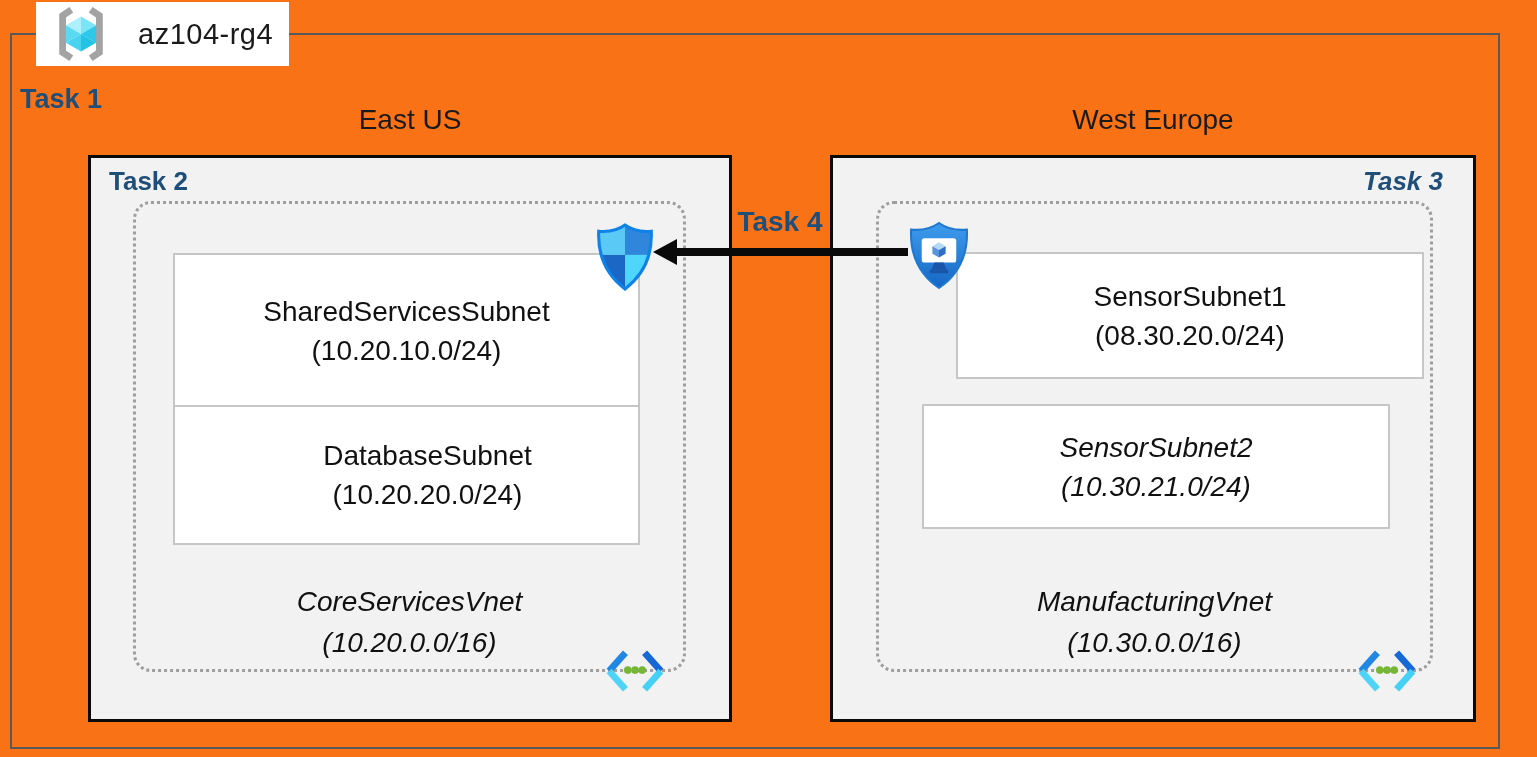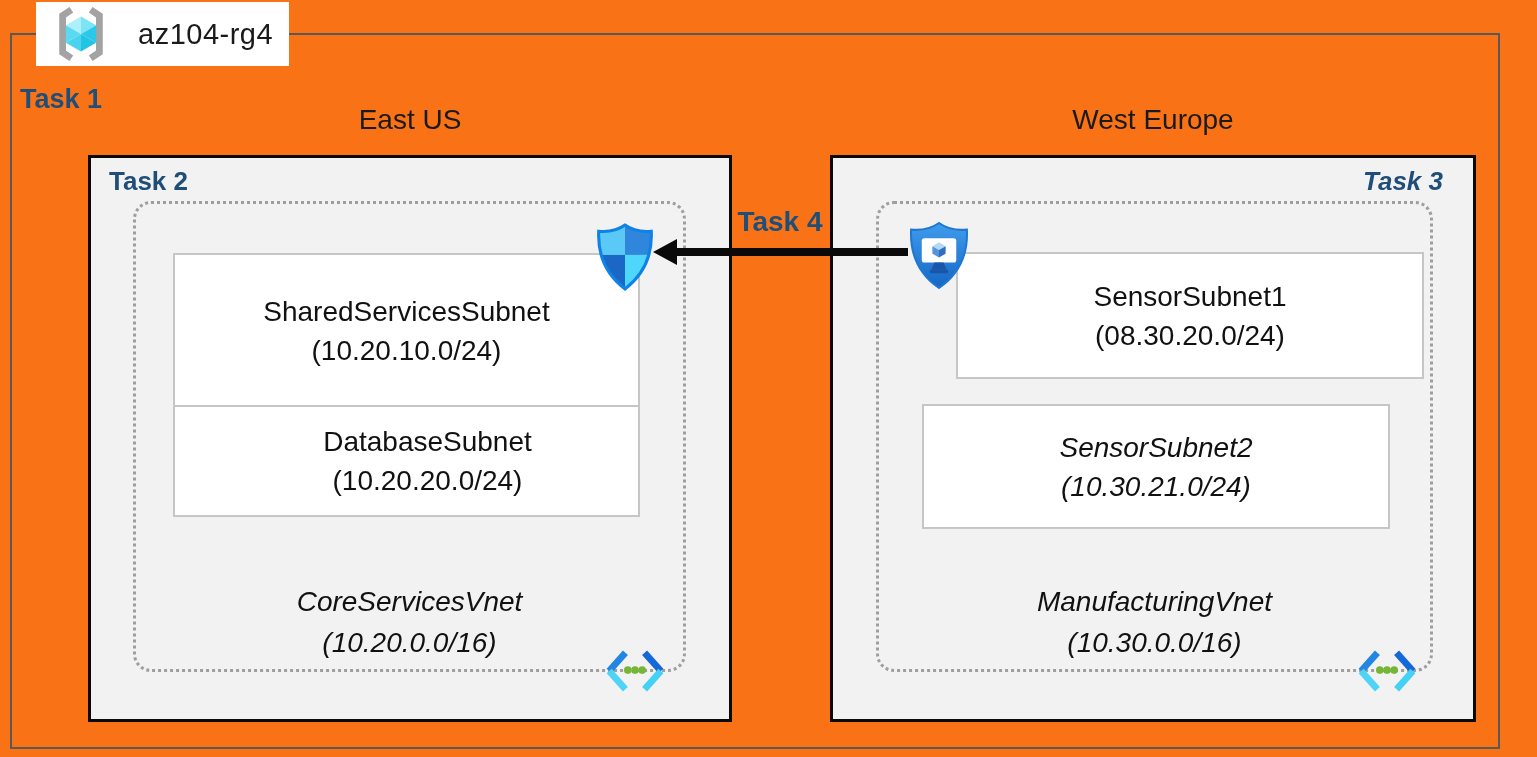--- a/index.html
+++ b/index.html
@@ -46,21 +46,21 @@
     border: 3px dotted #9e9e9e; border-radius: 18px; z-index: 2;
   }
   #vnet-east { left: 133px; width: 553px; }
   #vnet-west { left: 876px; width: 557px; }
   .subnet-box {
     position: absolute; background: #ffffff; border: 2px solid #c6c6c6;
     display: flex; flex-direction: column; align-items: center; justify-content: center;
     font-size: 28px; line-height: 39px; color: #111111; text-align: center; z-index: 3;
   }
   #subnet-e1 { left: 173px; top: 253px; width: 467px; height: 156px; }
-  #subnet-e2 { left: 173px; top: 405px; width: 467px; height: 112px; padding-left: 42px; }
+  #subnet-e2 { left: 173px; top: 405px; width: 467px; height: 140px; padding-left: 42px; }
   #subnet-w1 { left: 922px; top: 252px; width: 468px; height: 127px; margin-left: 34px; }
   #subnet-w2 { left: 922px; top: 404px; width: 468px; height: 125px; font-style: italic; }
   .vnet-name {
     position: absolute; top: 581px; text-align: center;
     font-size: 28px; line-height: 41px; color: #111111; z-index: 3; font-style: italic;
   }
   #vnet-name-east { left: 133px; width: 553px; }
   #vnet-name-west { left: 876px; width: 557px; }
   .icon-abs { position: absolute; z-index: 7; }
   #rg-icon { width: 62px; height: 60px; }

